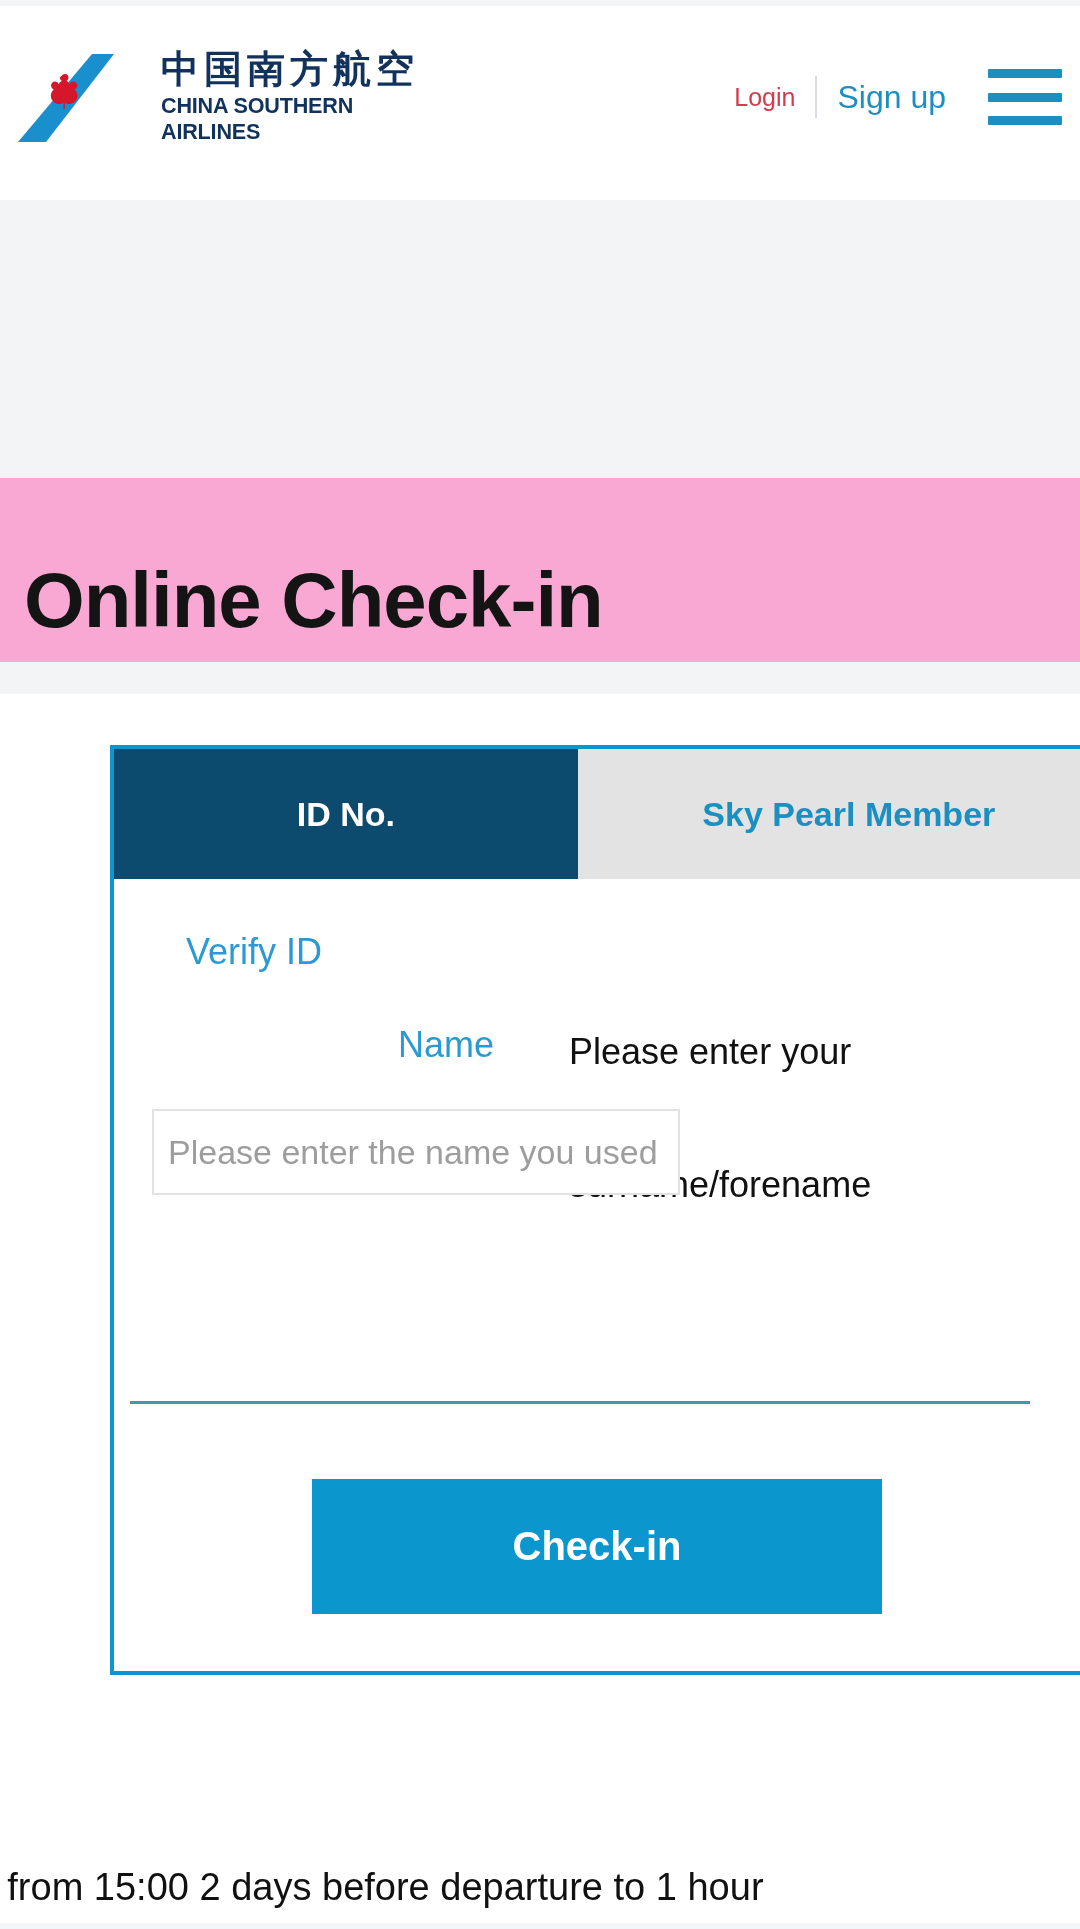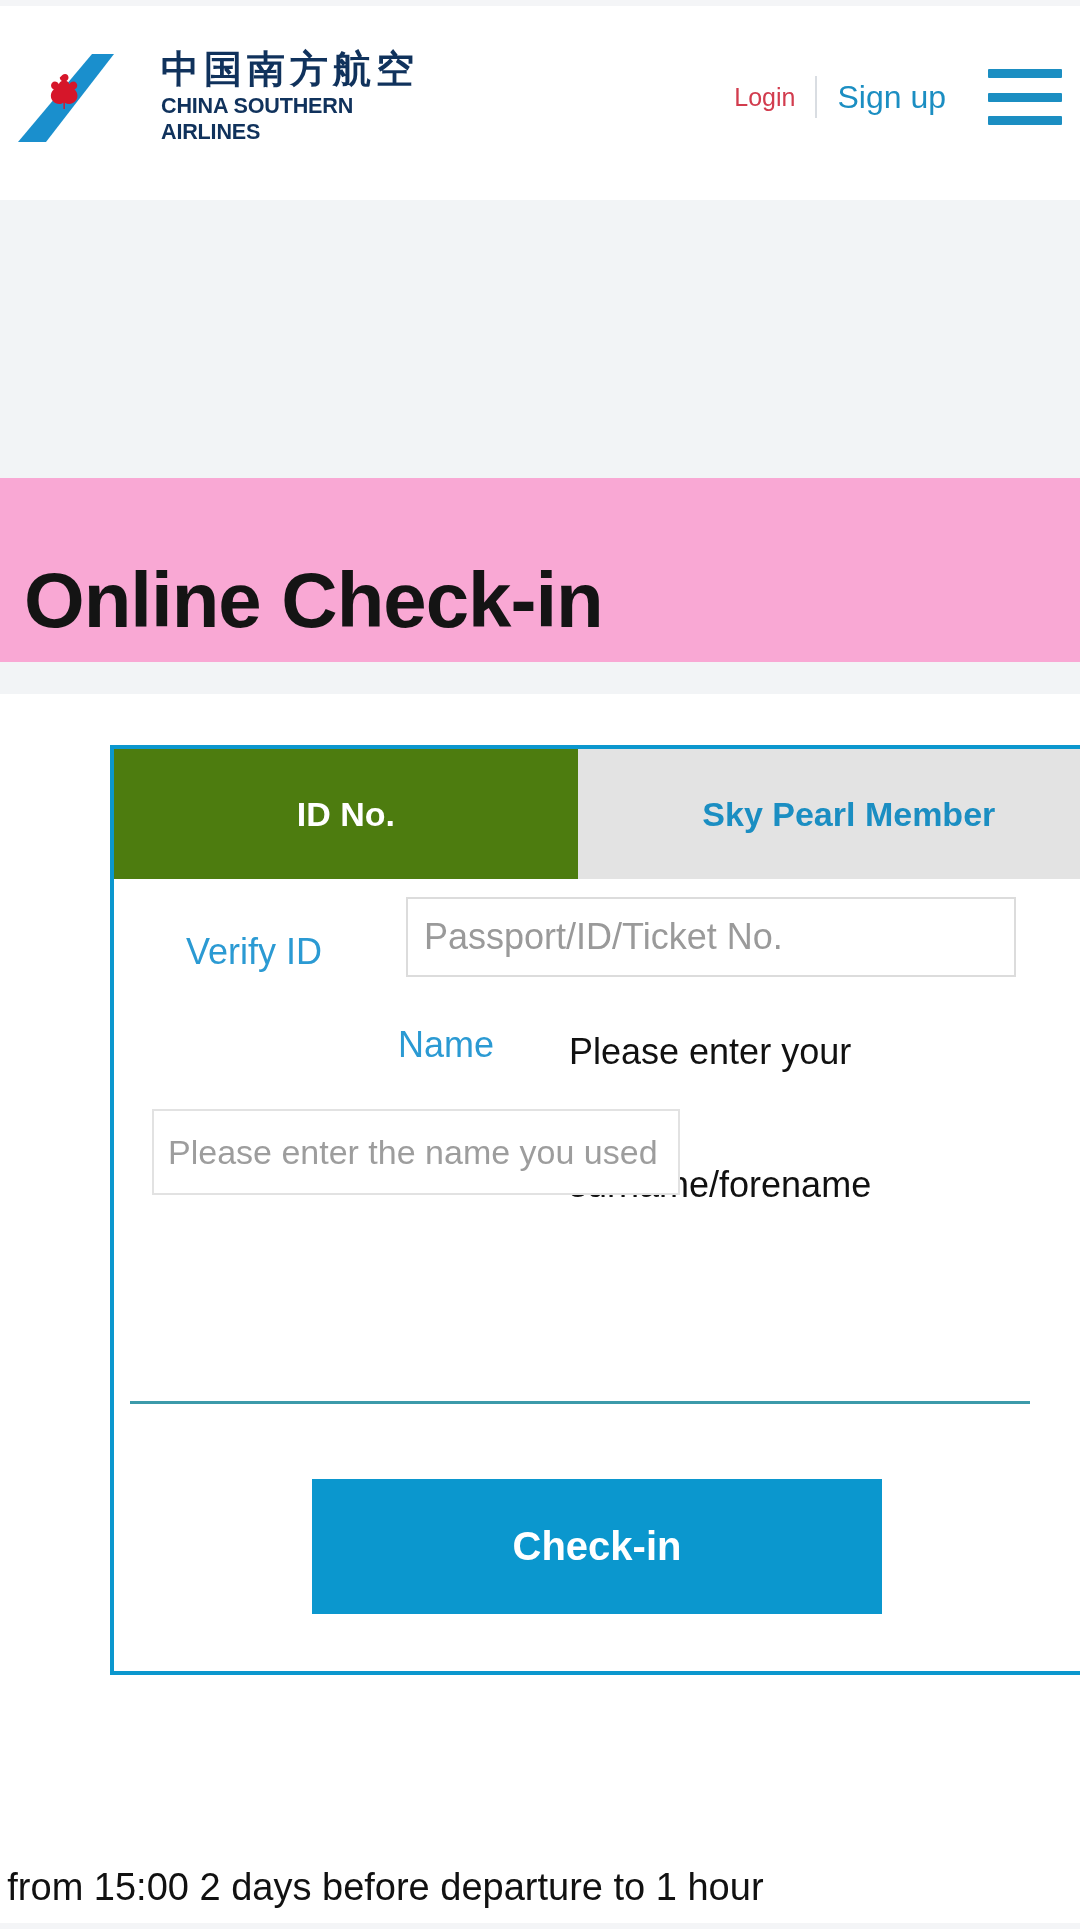--- a/index.html
+++ b/index.html
@@ -111,21 +111,21 @@
     display:flex;
   }
   .tab{
     height:130px;
     display:flex; align-items:center; justify-content:center;
     font-size:34px; font-weight:700;
     box-sizing:border-box; cursor:pointer;
     white-space:nowrap;
   }
   .tab-active{
-    width:530px; background:#4d7c0f; color:#ffffff;
+    width:530px; background:#0c4a6e; color:#ffffff;
   }
   .tab-inactive{
     width:620px; background:#e3e3e3; color:#1b8ec2;
   }
 
   
   .form-area{
     position:absolute; left:0; top:130px; width:1006px; height:800px;
   }
 
@@ -247,21 +247,20 @@
       <span>ID No.</span>
     </div>
     <div class="tab tab-inactive">
       <span>Sky Pearl Member</span>
     </div>
   </div>
 
   <div class="form-area">
 
     <label class="verify-label">Verify ID</label>
-    <input class="verify-input" type="text" placeholder="Passport/ID/Ticket No." style="">
 
     <label class="name-label">Name</label>
     <div class="name-hint">Please enter your name surname/forename</div>
 
     <input class="name-input" type="text" placeholder="Please enter the name you used for" style="">
 
     <div class="form-rule"></div>
 
     <button class="checkin-btn">Check-in</button>
   </div>

